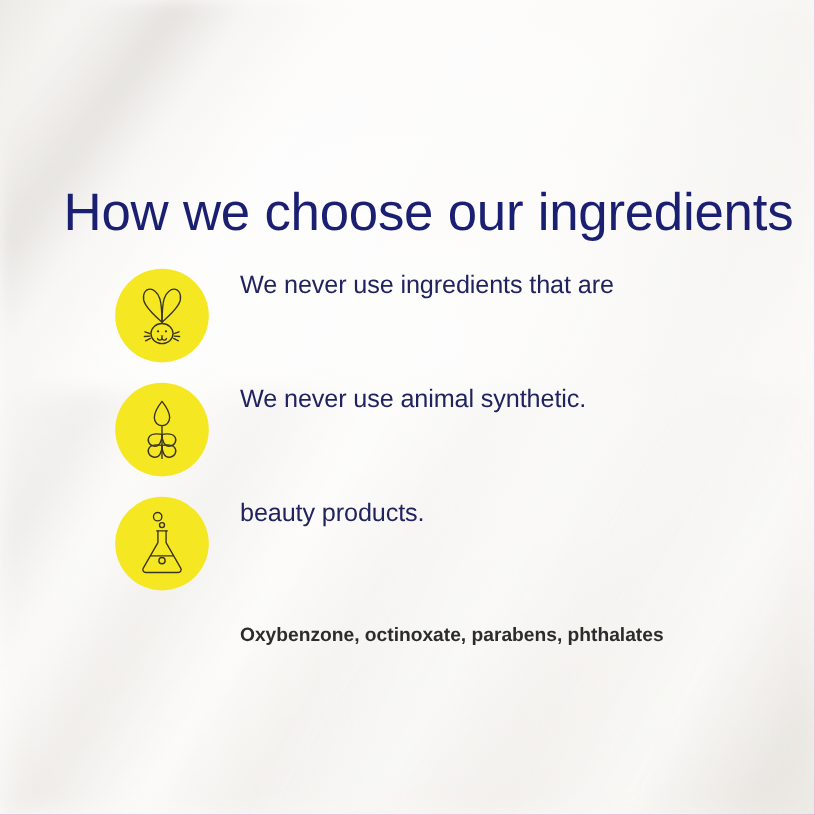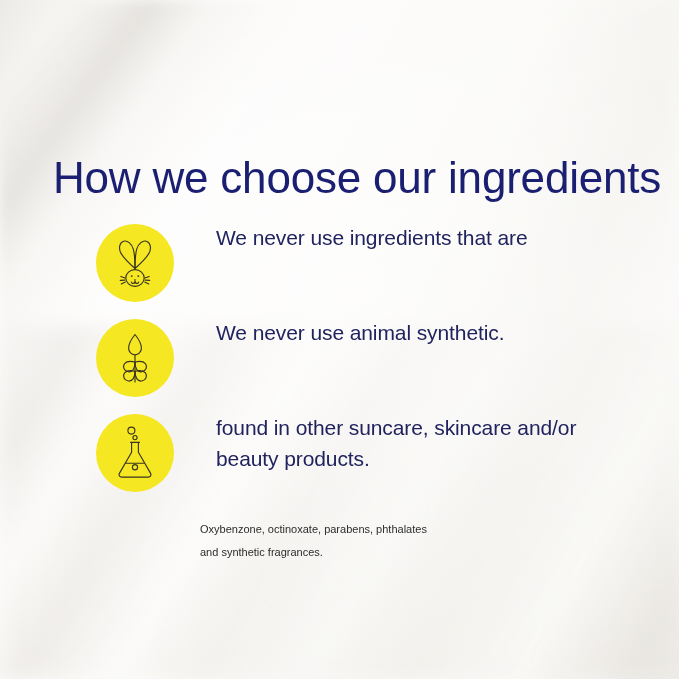--- a/index.html
+++ b/index.html
@@ -134,39 +134,39 @@
   .icon-badge svg {
     position: absolute;
     left: 50%;
     top: 50%;
     transform: translate(-50%, -50%);
     display: block;
   }
 
   .item-text {
     position: absolute;
-    left: 120px;
+    left: 104px;
     top: -2px;
     width: 420px;
     color: #20235e;
     font-size: 21px;
     font-weight: 400;
     line-height: 31px;
     letter-spacing: -0.1px;
   }
   .item-text .line { display: block; white-space: nowrap; }
 
   .item-note {
     position: absolute;
     left: 104px;
     top: 104px;
     width: 400px;
     color: #2c2c2c;
-    font-size: 11px;
-    font-weight: 400;
+    font-size: 16px;
+    font-weight: 700;
     line-height: 23px;
     letter-spacing: 0px;
   }
   .item-note .line { display: block; white-space: nowrap; }
 </style>
 </head>
 <body>
 
 <div id="canvas">
 
@@ -242,24 +242,22 @@
             <path d="M17.6 16.4 V26.2 L5.4 47.4 C4.4 49.1 5.6 51.1 7.6 51.1 H34.4 C36.4 51.1 37.6 49.1 36.6 47.4 L24.4 26.2 V16.4"></path>
 
             <path d="M16.6 16.4 H25.4"></path>
 
             <path d="M11.8 37.2 H30.2"></path>
 
             <circle cx="21.0" cy="41.2" r="2.6"></circle>
           </svg>
         </span>
         <div class="item-text">
-          <span class="line">found in other suncare, skincare and/or</span>
           <span class="line">beauty products.</span>
         </div>
         <div class="item-note">
           <span class="line">Oxybenzone, octinoxate, parabens, phthalates</span>
-          <span class="line">and synthetic fragrances.</span>
         </div>
       </div>
 
     </div>
   </div>
 </div>
 
 </body></html>

